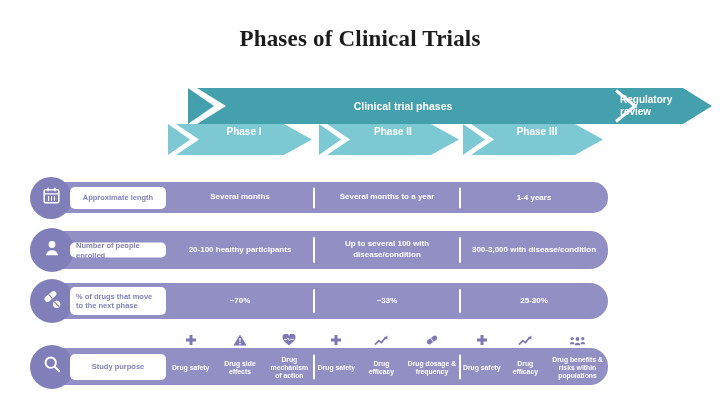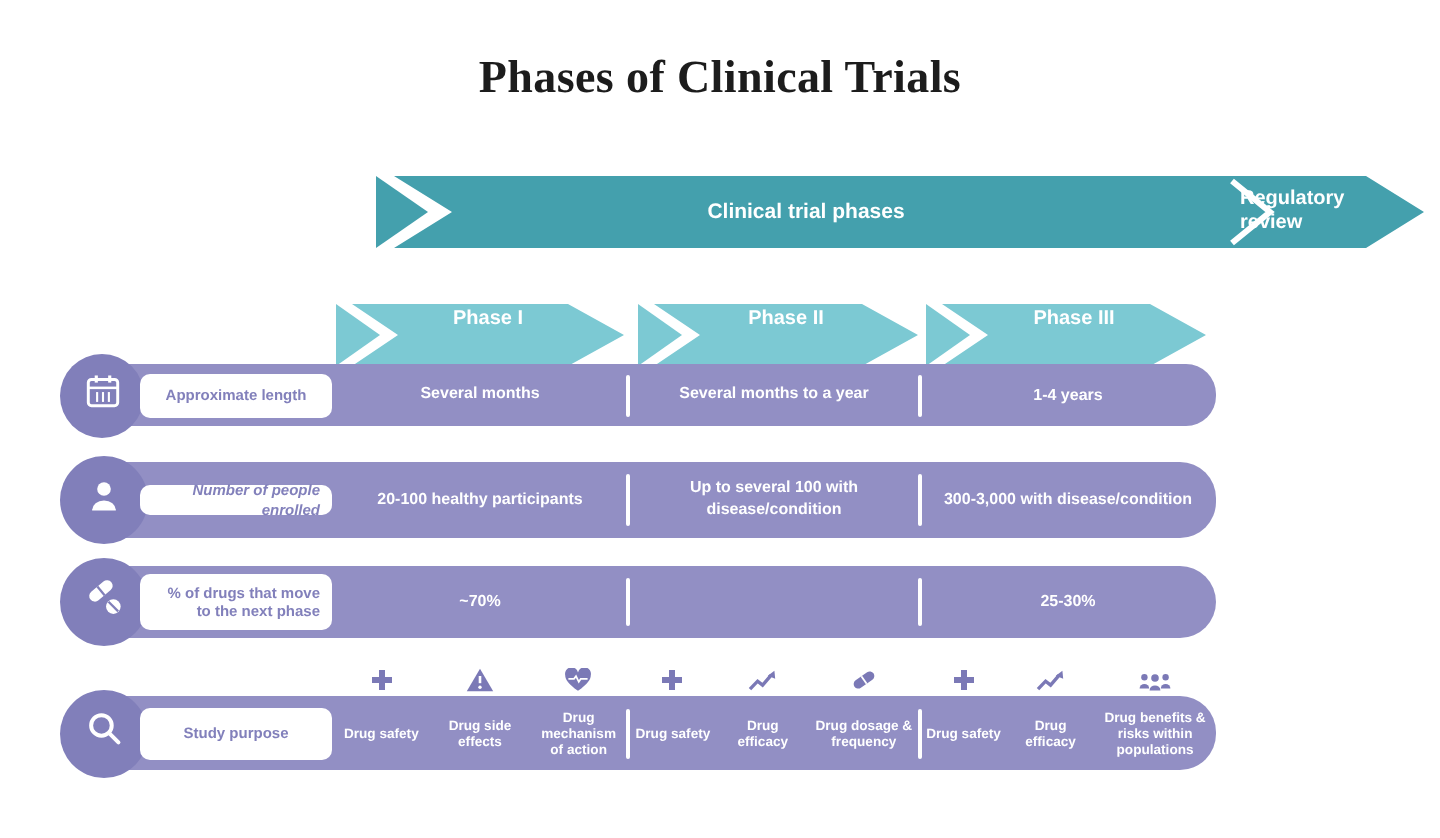--- a/index.html
+++ b/index.html
@@ -20,21 +20,21 @@
   .banner-label{
     position:absolute;left:0;top:0;width:430px;height:36px;display:flex;
     align-items:center;justify-content:center;color:#fff;font-weight:bold;font-size:10.5px;
   }
   .banner-right{
     position:absolute;left:432px;top:0;width:80px;height:36px;display:flex;
     align-items:center;justify-content:center;text-align:left;color:#fff;
     font-weight:bold;font-size:10px;line-height:1.25;
   }
   
-  .phase{position:absolute;top:152px;height:15px;}
+  .phase{position:absolute;top:124px;height:15px;}
   .phase svg{position:absolute;left:0;top:0;}
   .phase polygon{fill:var(--teal-light);}
   .phase-label{
     position:absolute;left:0;top:0;right:0;bottom:0;display:flex;align-items:center;
     justify-content:center;color:#fff;font-weight:bold;font-size:10px;padding-left:8px;
   }
   .phase1{left:168px;width:144px;}
   .phase2{left:319px;width:140px;}
   .phase3{left:463px;width:140px;}
   
@@ -47,25 +47,25 @@
   .r1 .bar{border-radius:15px;}
   .circle{
     position:absolute;left:30px;width:44px;height:44px;border-radius:50%;
     background:var(--purple-dark);display:flex;align-items:center;justify-content:center;
     top:50%;transform:translateY(-50%);
   }
   .r1 .circle{width:42px;height:42px;}
   .pill{
     position:absolute;left:70px;width:96px;top:50%;transform:translateY(-50%);
     background:#fff;border-radius:5px;color:var(--purple-text);font-size:7.5px;font-weight:bold;
-    display:flex;align-items:center;justify-content:center;text-align:right;line-height:1.25;
+    display:flex;align-items:center;justify-content:center;text-align:left;line-height:1.25;
     padding:2px 6px;box-sizing:border-box;
   }
   .r1 .pill{height:22px;}
-  .r2 .pill{height:15px;font-style:italic;}
+  .r2 .pill{height:15px;}
   .r3 .pill{height:28px;}
   .r4 .pill{height:26px;}
   .cell{
     position:absolute;top:0;bottom:0;display:flex;align-items:center;justify-content:center;
     color:#fff;font-size:8px;font-weight:bold;text-align:center;line-height:1.35;box-sizing:border-box;
   }
   .c1{left:166px;width:148px;padding:0 14px;}
   .c2{left:314px;width:146px;padding:0 20px;}
   .c3{left:460px;width:148px;padding:16px 10px;}
   .nowrap{white-space:nowrap;padding:0 4px;}
@@ -180,20 +180,21 @@
           <rect x="2.5" y="5.4" width="13" height="5.4" rx="2.7" fill="#ffffff"></rect>
           <line x1="9" y1="5.4" x2="9" y2="10.8" style="stroke:var(--purple-dark)" stroke-width="1.1"></line>
         </g>
         <circle cx="15" cy="15.6" r="3.5" fill="#ffffff"></circle>
         <line x1="12.7" y1="13.3" x2="17.3" y2="17.9" style="stroke:var(--purple-dark)" stroke-width="1.1"></line>
       </svg>
     </span>
   </div>
   <div class="pill">% of drugs that move to the next phase</div>
   <div class="cell c1">~70%</div>
+  <div class="cell c2">~33%</div>
   <div class="cell c3">25-30%</div>
 </div>
 
 <div class="row r4">
   <div class="bar"></div>
   <div class="divider d1"></div>
   <div class="divider d2"></div>
   <div class="circle">
     <span>
       <svg width="21" height="21" viewBox="0 0 20 20" fill="none" stroke="#ffffff" stroke-width="1.9">

